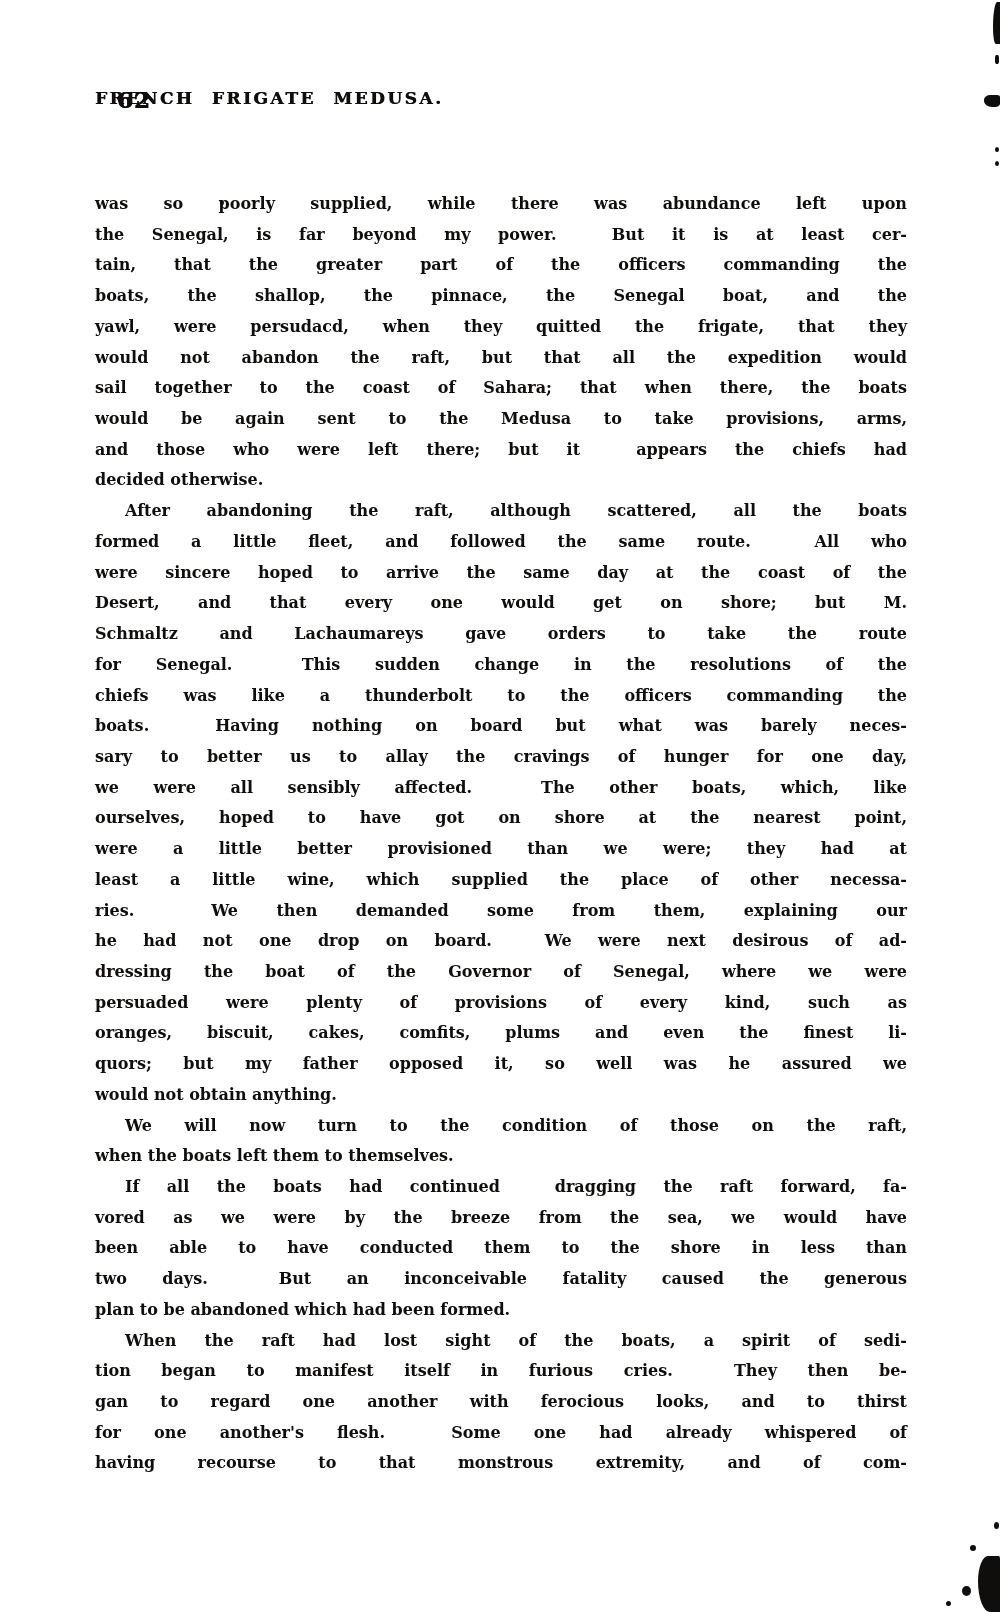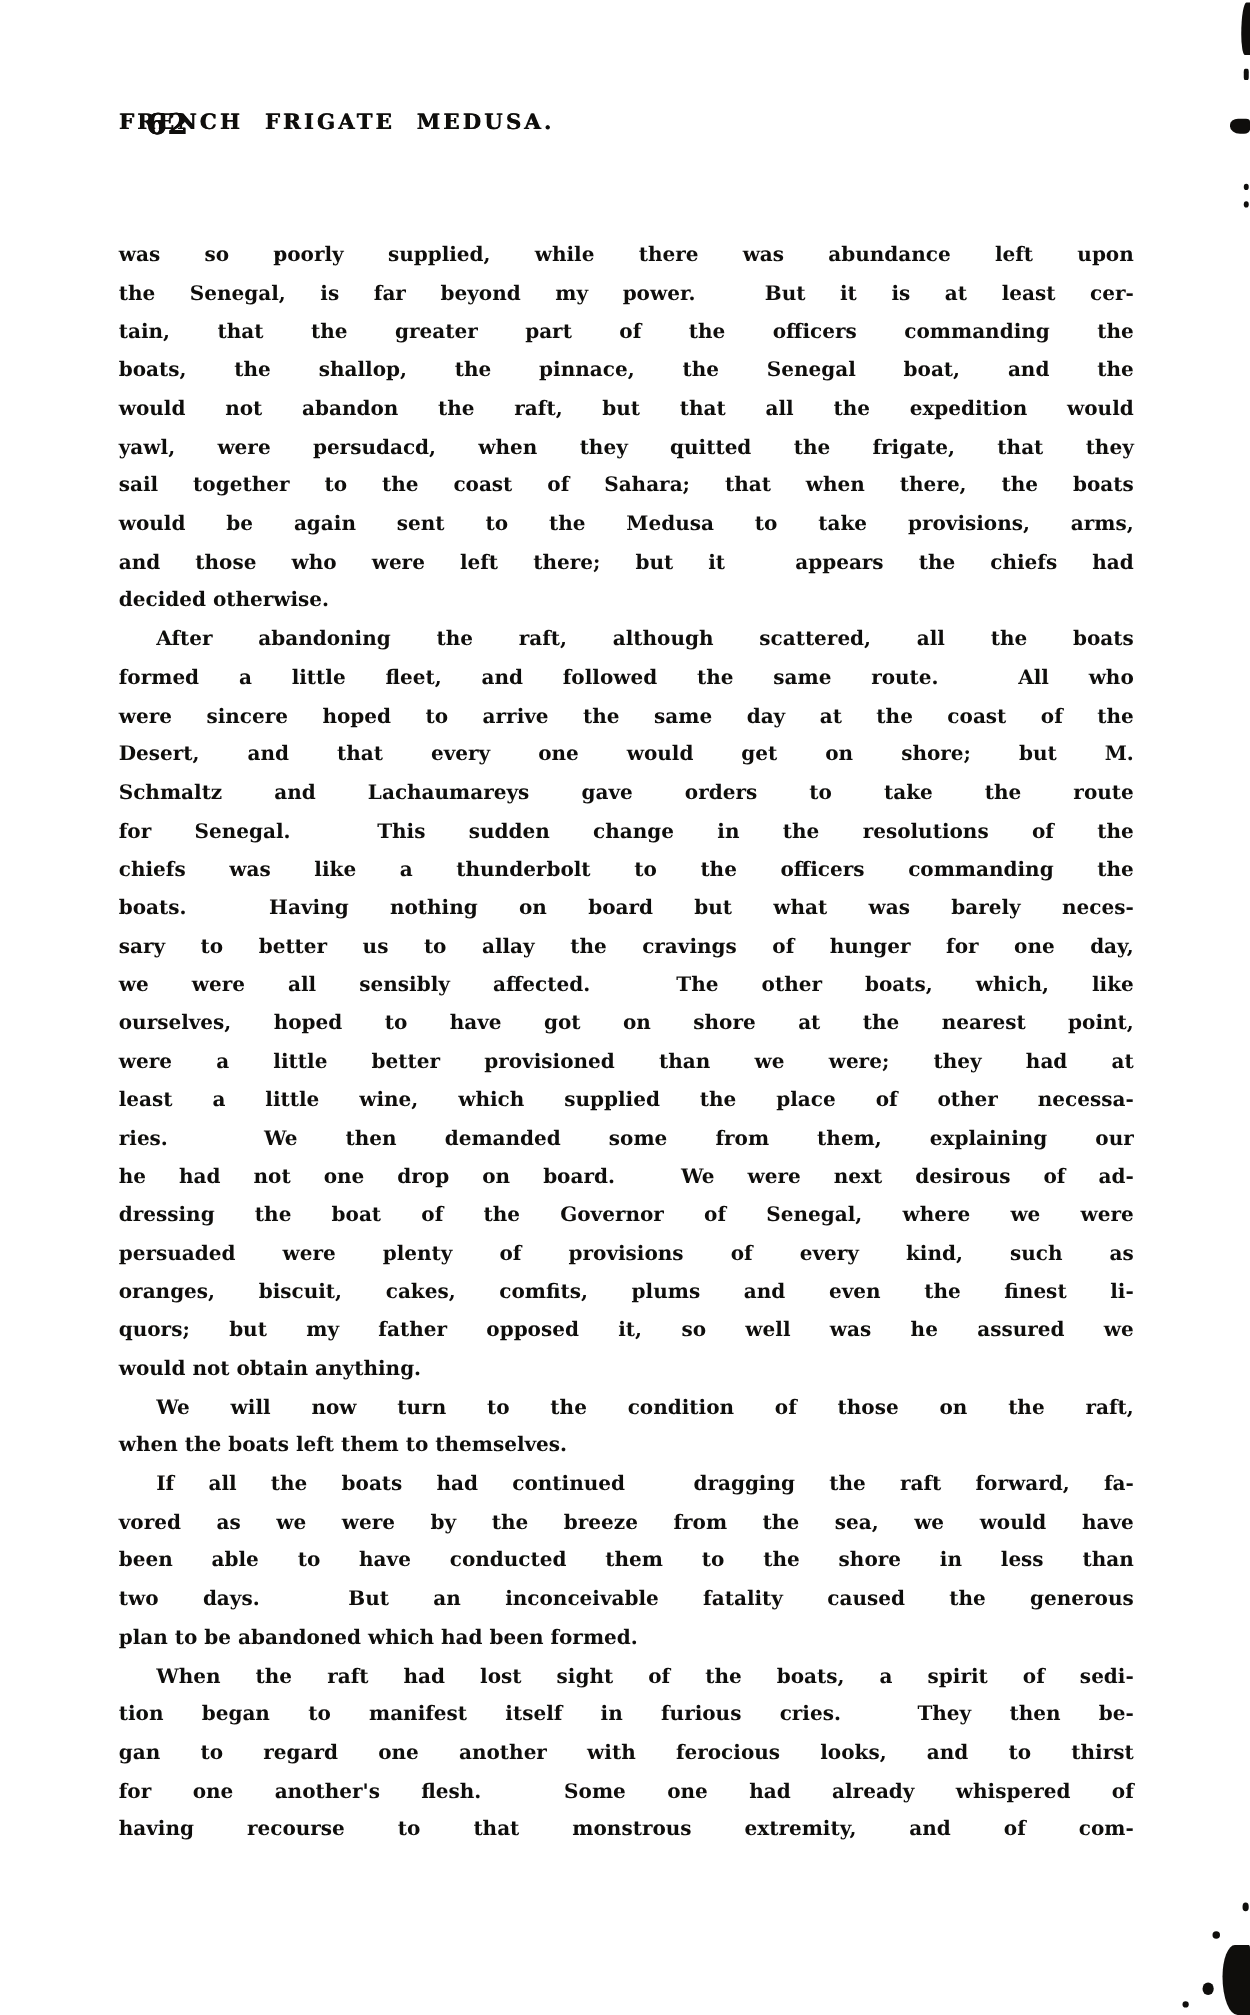--- a/index.html
+++ b/index.html
@@ -65,22 +65,22 @@
   <div class="header">
     <div class="page-number">62</div>
     <div class="running-head">FRENCH FRIGATE MEDUSA.</div>
   </div>
 
   <div class="body-text">
       <div class="line just">was so poorly supplied, while there was abundance left upon</div>
       <div class="line just">the Senegal, is far beyond my power.  But it is at least cer-</div>
       <div class="line just">tain, that the greater part of the officers commanding the</div>
       <div class="line just">boats, the shallop, the pinnace, the Senegal boat, and the</div>
+      <div class="line just">yawl, were persudacd, when they quitted the frigate, that they</div>
       <div class="line just">would not abandon the raft, but that all the expedition would</div>
-      <div class="line just">yawl, were persudacd, when they quitted the frigate, that they</div>
       <div class="line just">sail together to the coast of Sahara; that when there, the boats</div>
       <div class="line just">would be again sent to the Medusa to take provisions, arms,</div>
       <div class="line just">and those who were left there; but it  appears the chiefs had</div>
       <div class="line">decided otherwise.</div>
       <div class="line indent just">After abandoning the raft, although scattered, all the boats</div>
       <div class="line just">formed a little fleet, and followed the same route.  All who</div>
       <div class="line just">were sincere hoped to arrive the same day at the coast of the</div>
       <div class="line just">Desert, and that every one would get on shore; but M.</div>
       <div class="line just">Schmaltz and Lachaumareys gave orders to take the route</div>
       <div class="line just">for Senegal.  This sudden change in the resolutions of the</div>

